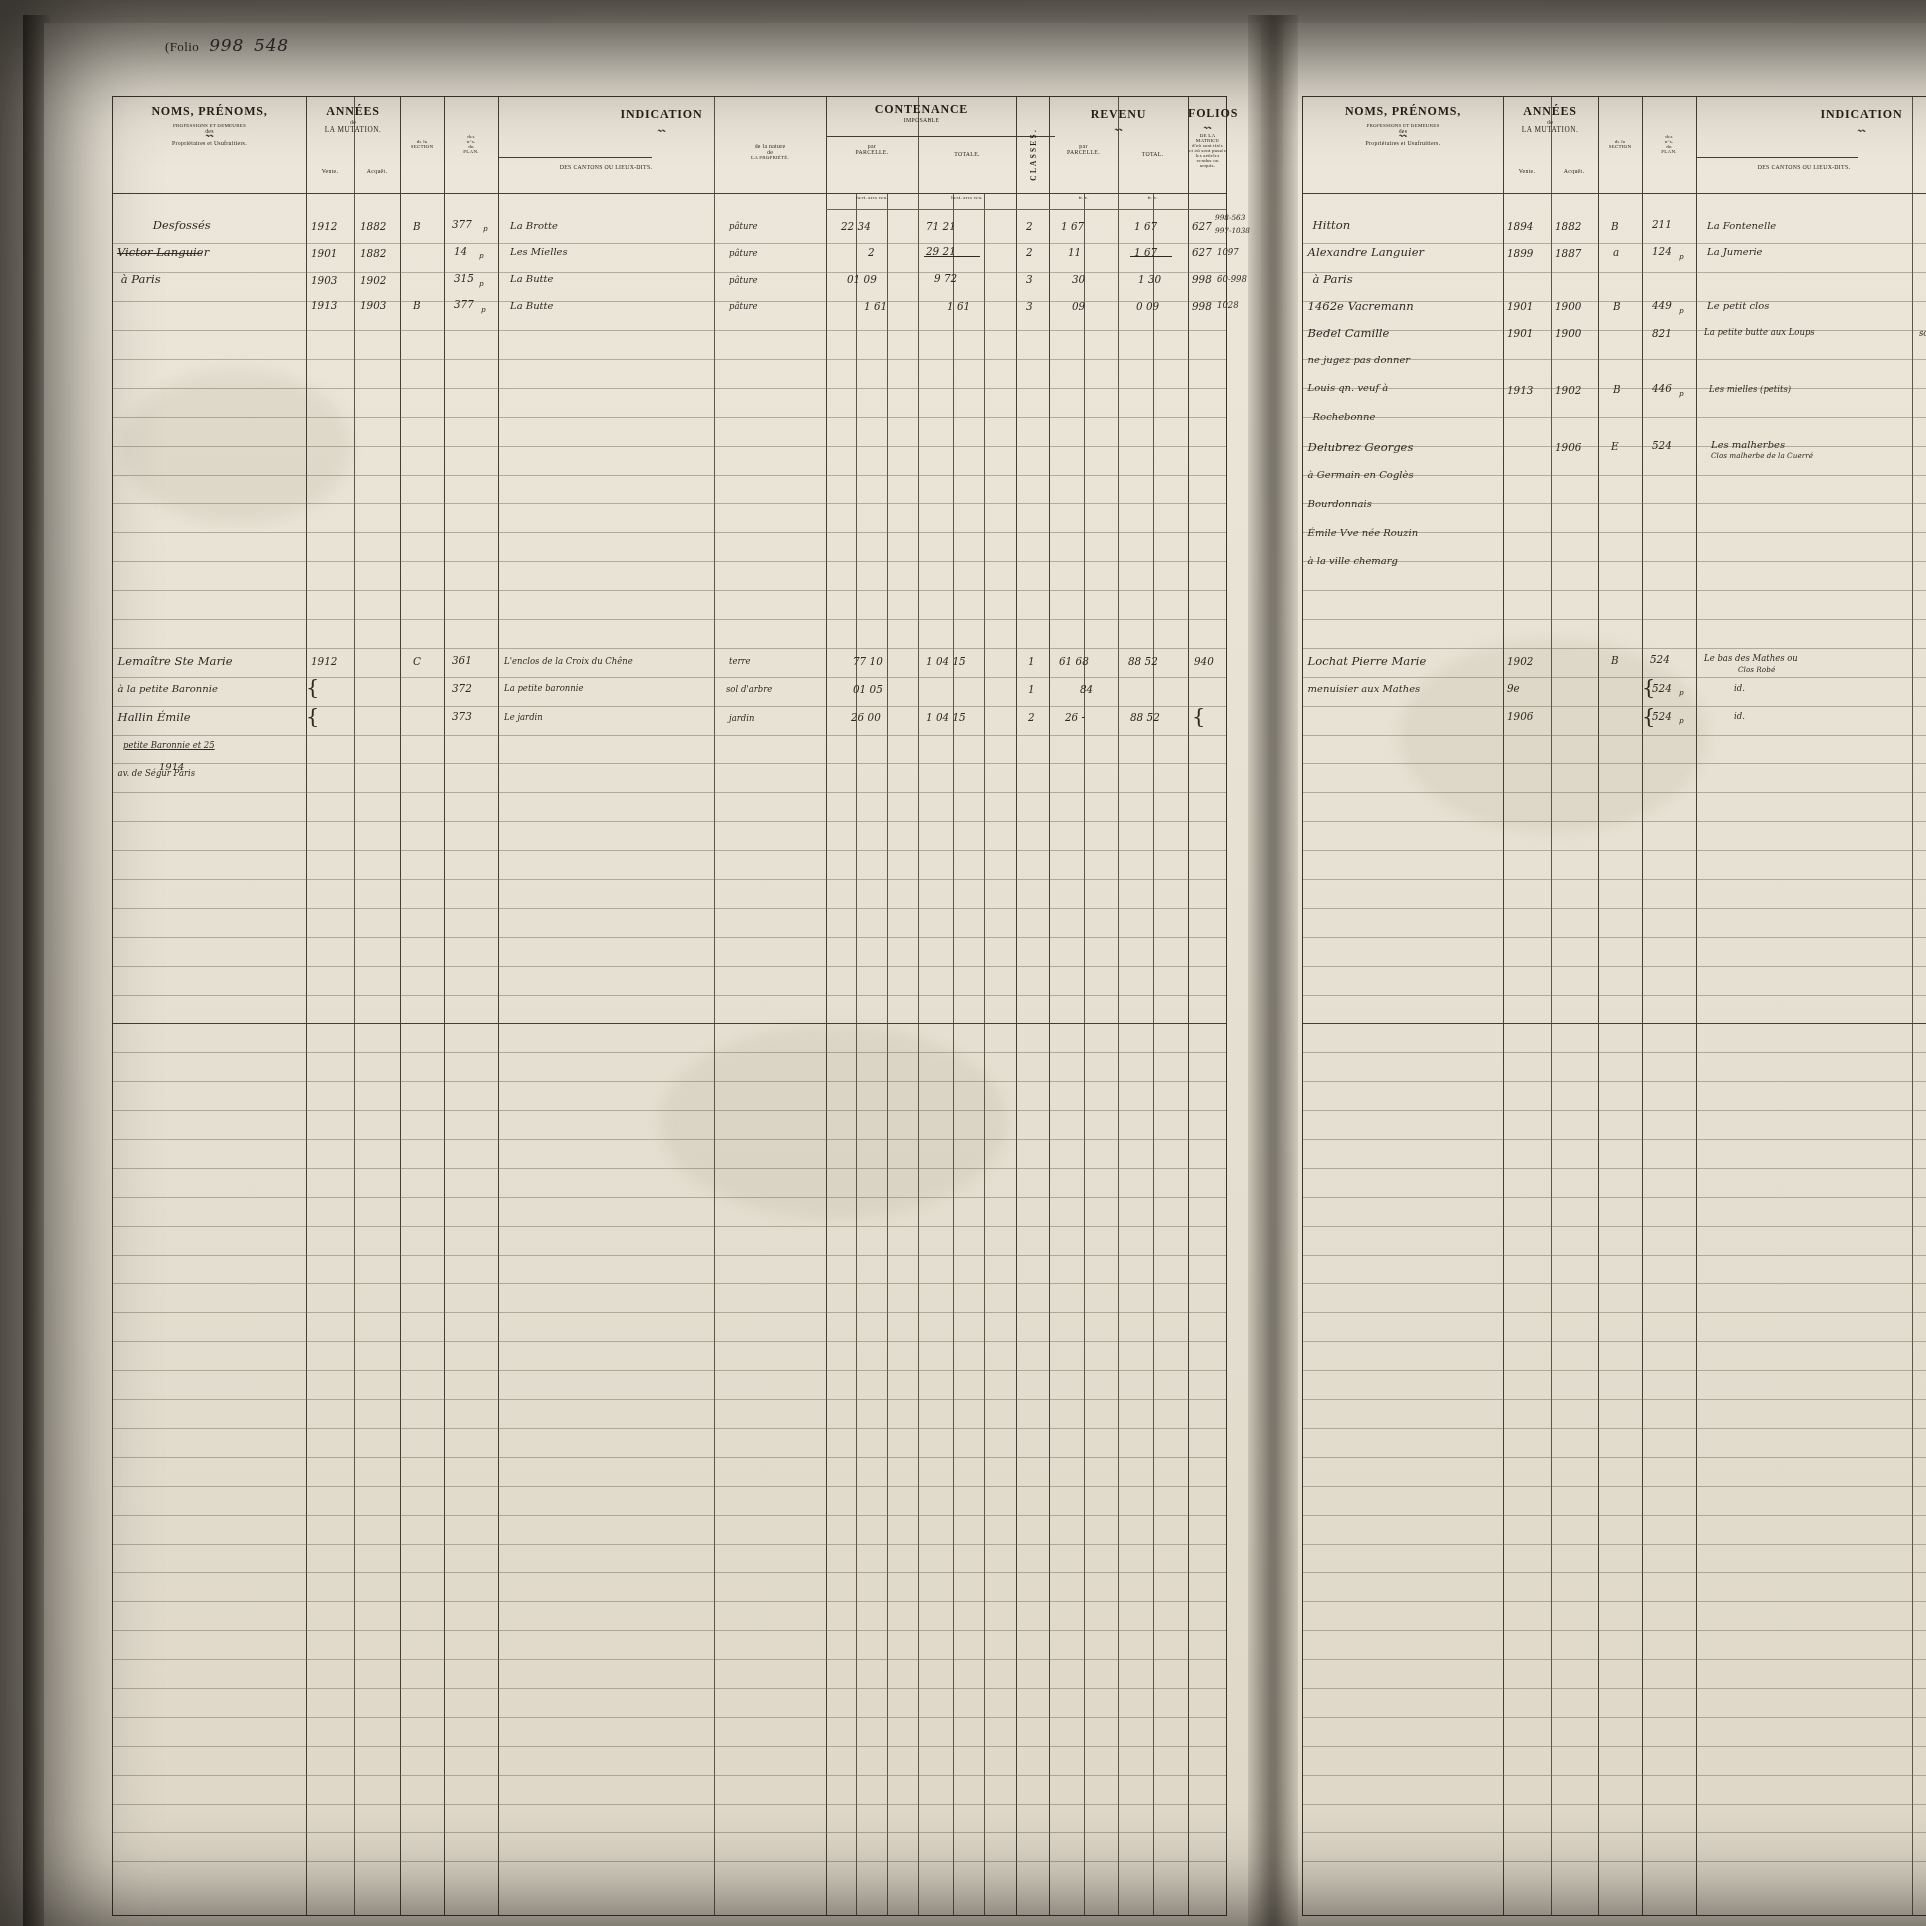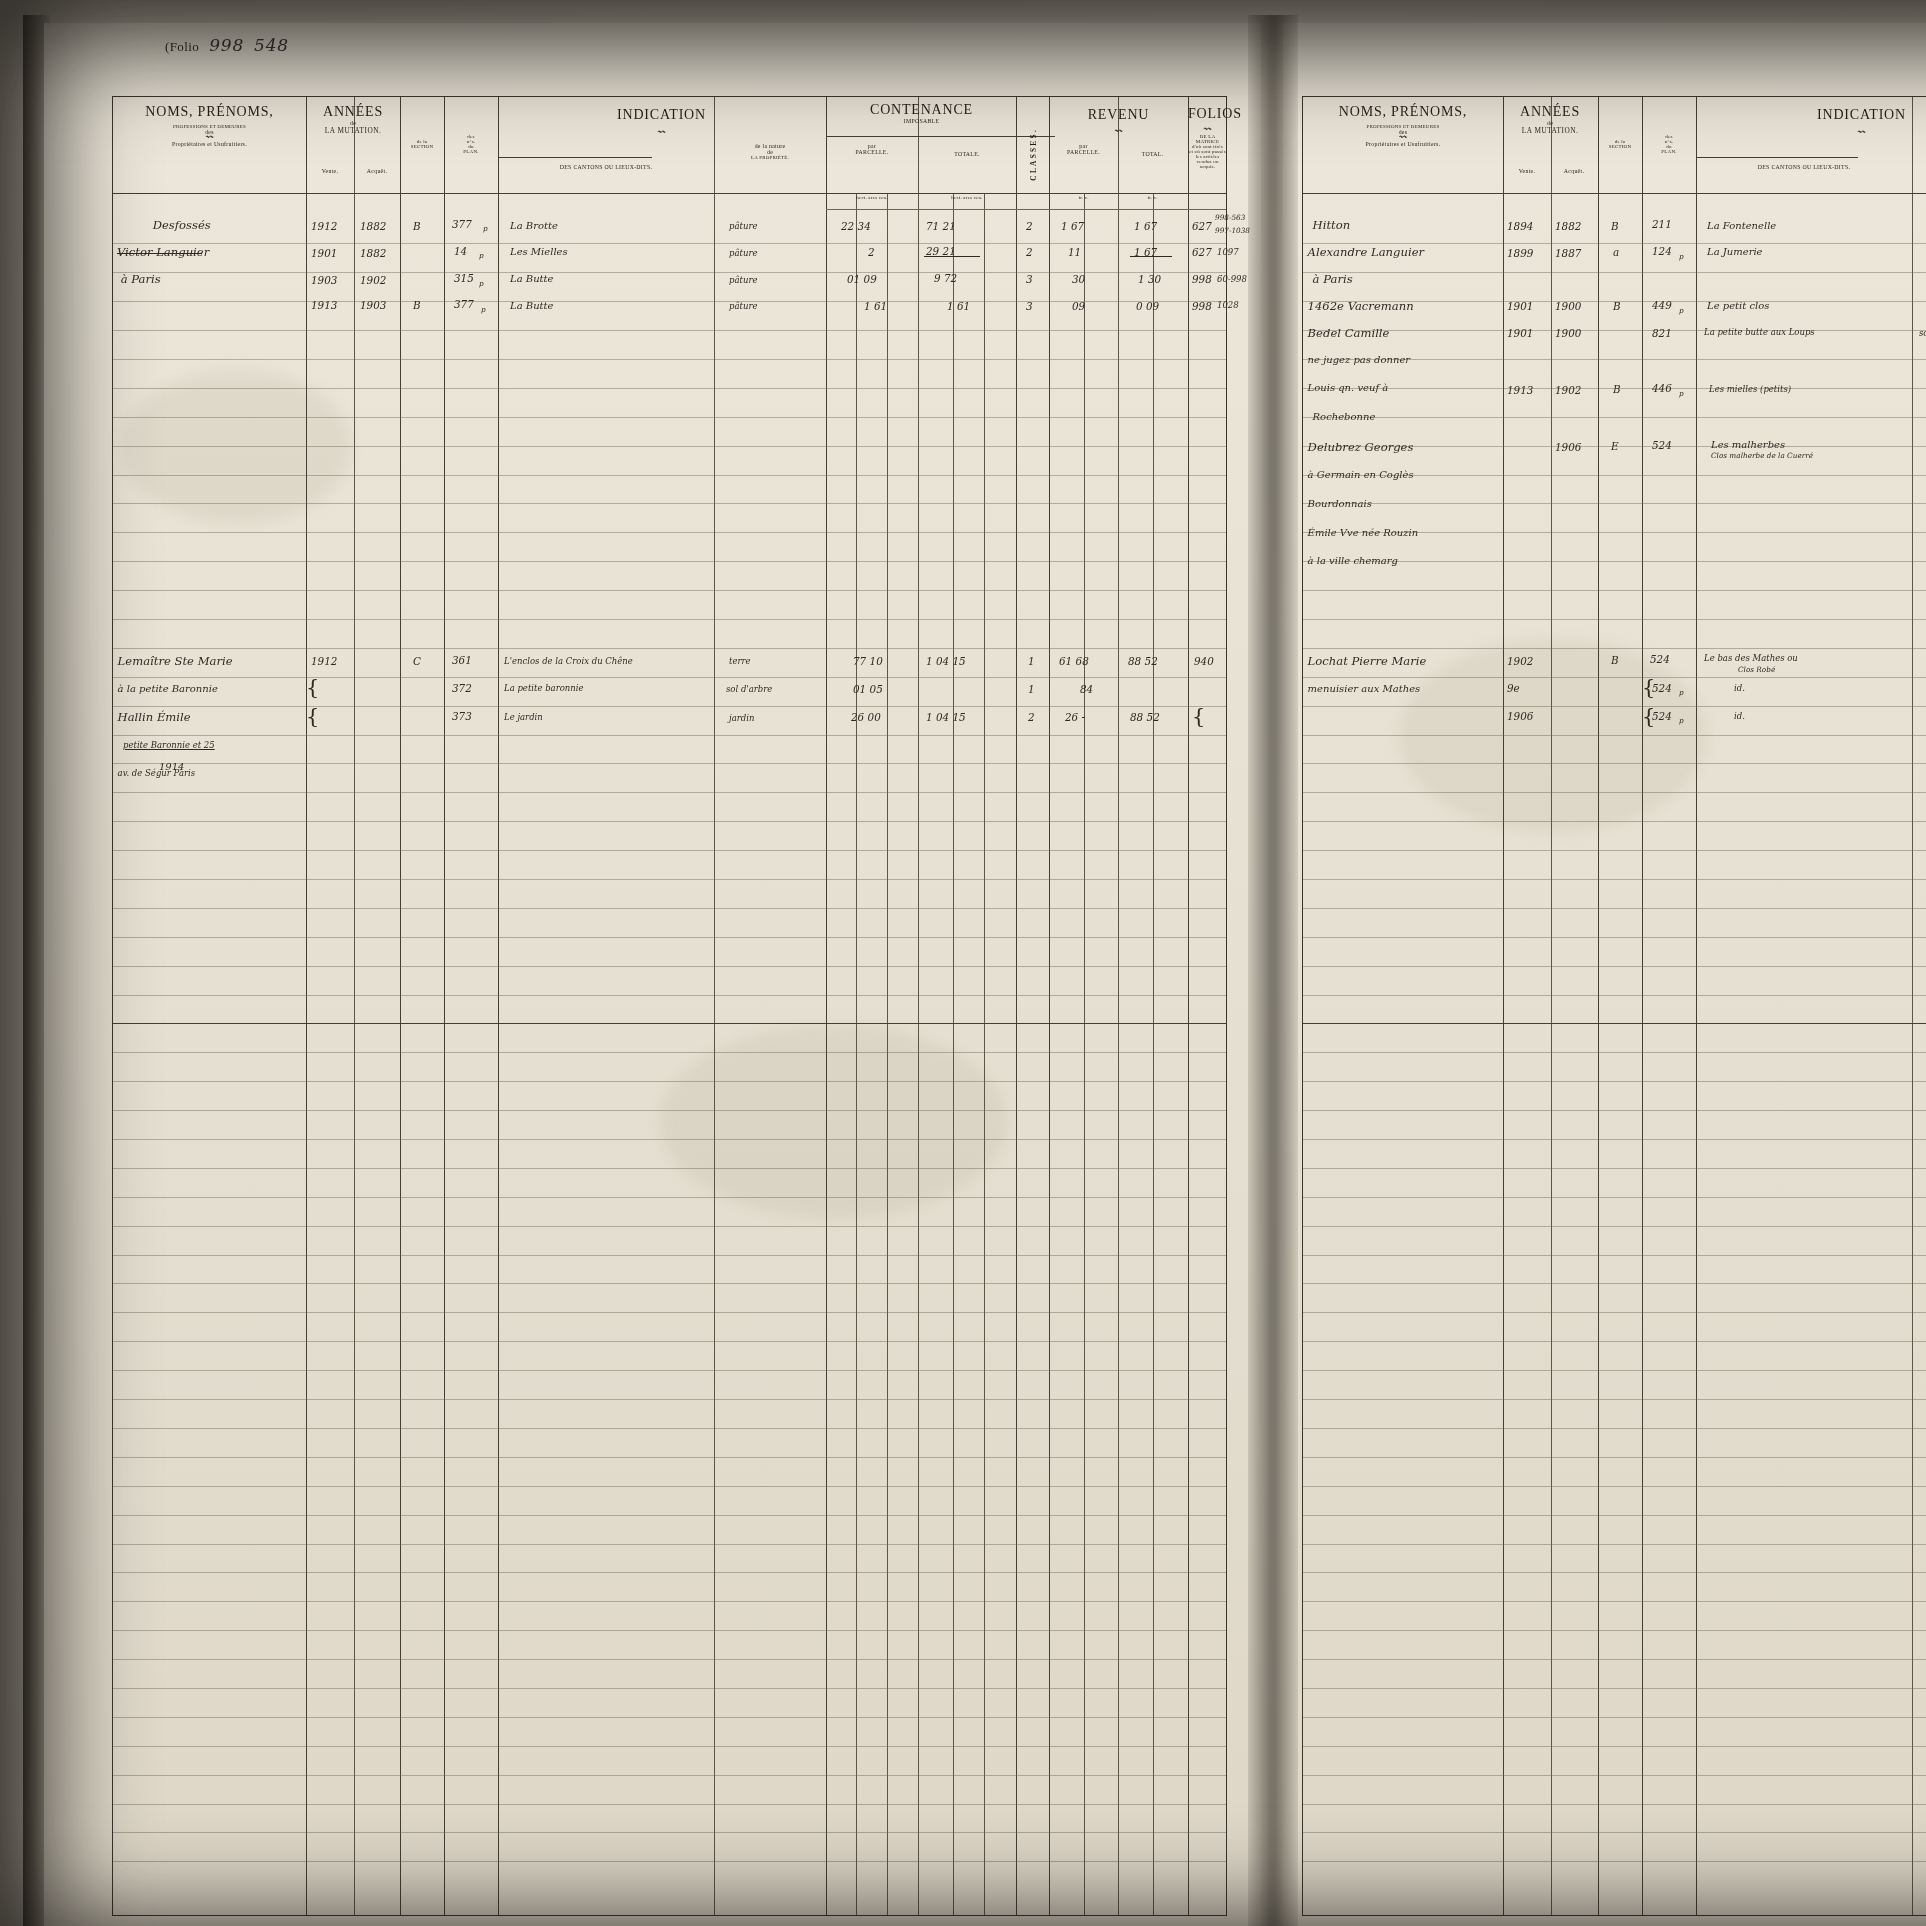--- a/index.html
+++ b/index.html
@@ -51,21 +51,21 @@
   .tbl.right{left:1302px;top:96px;width:1133px;height:1818px;}
 
   .vline{position:absolute;top:0;bottom:0;width:0.8px;background:#443e34;}
   .vline.thin{width:0.4px;background:#5d5647;}
   .hline{position:absolute;left:0;right:0;height:0.8px;background:#443e34;}
   .hline.thin{height:0.4px;background:#6d6656;}
   .hline.faint{height:0.4px;background:rgba(110,102,84,.45);}
 
   
   .hd{position:absolute;text-align:center;color:#241f19;font-family:"Liberation Serif",serif;}
-  .hd .big{font-size:14px;letter-spacing:0.8px;font-weight:normal;}
+  .hd .big{font-size:12px;letter-spacing:0.8px;font-weight:bold;}
   .hd .mid{font-size:7.3px;letter-spacing:0.5px;}
   .hd .sm{font-size:5.8px;letter-spacing:0.3px;}
   .hd .xs{font-size:5px;letter-spacing:0.2px;}
   .squiggle{font-size:7.7px;color:#3a342a;line-height:3.1px;}
   .vert{
     writing-mode:vertical-rl;transform:rotate(180deg);
     font-size:7.3px;letter-spacing:2.3px;font-weight:bold;color:#241f19;
   }
 
   

